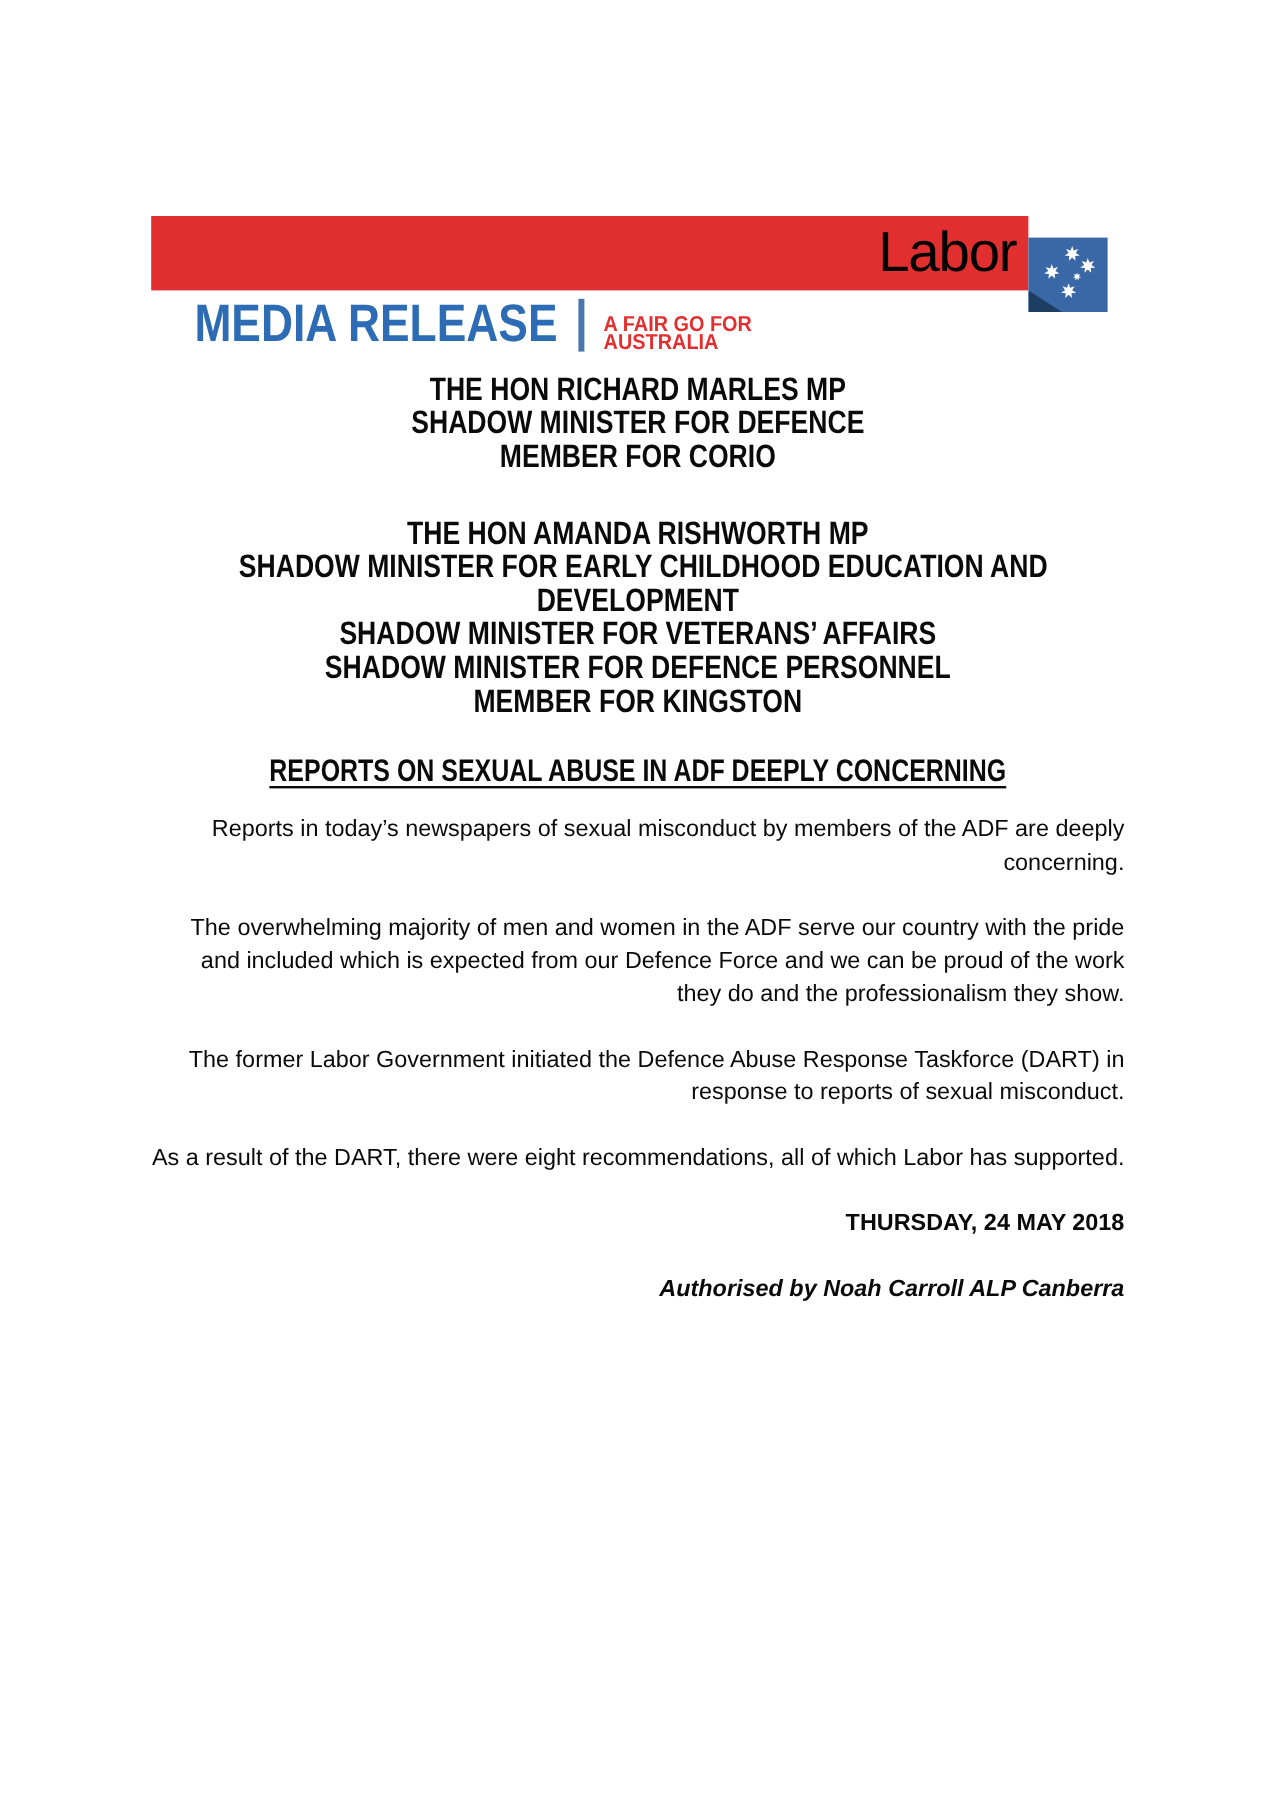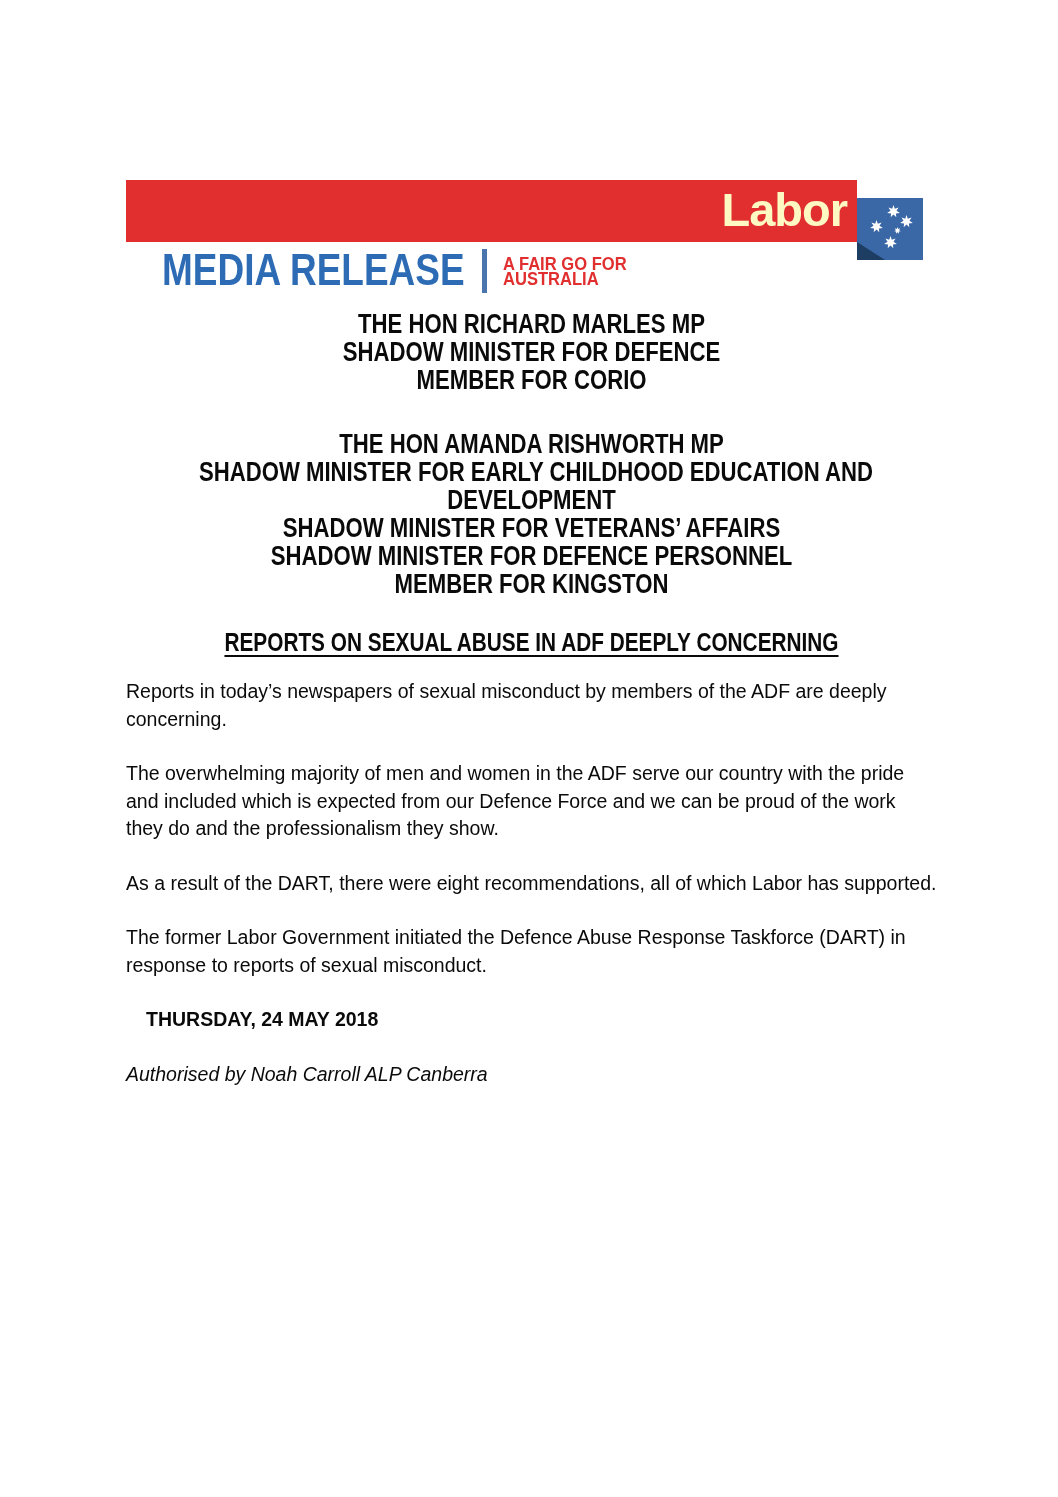--- a/index.html
+++ b/index.html
@@ -16,37 +16,37 @@
   
   .header { position: relative; height: 260px; }
   .banner {
     position: absolute; left: 126px; top: 180px;
     width: 731px; height: 62px;
     background: #e12f2f;
   }
   .labor-wordmark {
     position: absolute; right: 10px; top: 0;
     height: 62px; line-height: 60px;
-    color: #fef9c3; font-weight: bold; font-size: 47px;
+    color: #000000; font-weight: normal; font-size: 47px;
     letter-spacing: -1px;
   }
   .blue-square {
     position: absolute; left: 857px; top: 198px;
     width: 66px; height: 62px;
     background: #3a67a6;
   }
   .fold {
     position: absolute; left: 857px; top: 242px;
     width: 28px; height: 18px;
     background: #1d3d63;
     clip-path: polygon(0 0, 100% 100%, 0 100%);
   }
   .media-row {
     position: absolute; left: 162px; top: 246px;
-    display: flex; align-items: center;
+    display: flex; align-items: flex-end;
   }
   .media-title {
     font-weight: bold; font-size: 44px; line-height: 46px;
     color: #2d6cb4; white-space: nowrap;
     transform: scaleX(0.84); transform-origin: left top;
     letter-spacing: 0px;
   }
   .media-bar {
     width: 5px; height: 44px; margin: 3px 0 0 -40px;
     background: #4a76ad;
@@ -71,27 +71,27 @@
   .headline {
     margin-top: 30px;
     text-align: center; font-weight: bold;
     font-size: 26px; line-height: 28px;
     transform: scaleX(0.80); transform-origin: center top;
     white-space: nowrap;
     text-decoration: underline;
     text-decoration-thickness: 2px;
     text-underline-offset: 4px;
   }
-  .body-text { margin-top: 22px; }
+  .body-text { margin-top: 22px; text-align: right; }
   .body-text p {
     font-size: 19.5px; line-height: 27.5px;
     margin-bottom: 27px;
   }
   .date-line { font-weight: bold; font-size: 20px; margin-bottom: 27px; margin-left: 20px; }
-  .auth-line { font-weight: normal; font-style: italic; font-size: 20px; }
+  .auth-line { font-weight: bold; font-style: italic; font-size: 20px; }
   .star { fill: #ffffff; }
 </style>
 </head>
 <body>
 
 <div class="page">
 
   <div class="header">
     <div class="banner">
       <span class="labor-wordmark">Labor</span>
@@ -138,20 +138,20 @@
       <div>SHADOW MINISTER FOR VETERANS’ AFFAIRS</div>
       <div>SHADOW MINISTER FOR DEFENCE PERSONNEL</div>
       <div>MEMBER FOR KINGSTON</div>
     </div>
 
     <div class="headline">REPORTS ON SEXUAL ABUSE IN ADF DEEPLY CONCERNING</div>
 
     <div class="body-text">
       <p>Reports in today’s newspapers of sexual misconduct by members of the ADF are deeply concerning.</p>
       <p>The overwhelming majority of men and women in the ADF serve our country with the pride and included which is expected from our Defence Force and we can be proud of the work they do and the professionalism they show.</p>
+      <p>The former Labor Government initiated the Defence Abuse Response Taskforce (DART) in response to reports of sexual misconduct.</p>
       <p>As a result of the DART, there were eight recommendations, all of which Labor has supported.</p>
-      <p>The former Labor Government initiated the Defence Abuse Response Taskforce (DART) in response to reports of sexual misconduct.</p>
       <p class="date-line">THURSDAY, 24 MAY 2018</p>
       <p class="auth-line">Authorised by Noah Carroll ALP Canberra</p>
     </div>
 
   </div>
 </div>
 
 </body></html>

